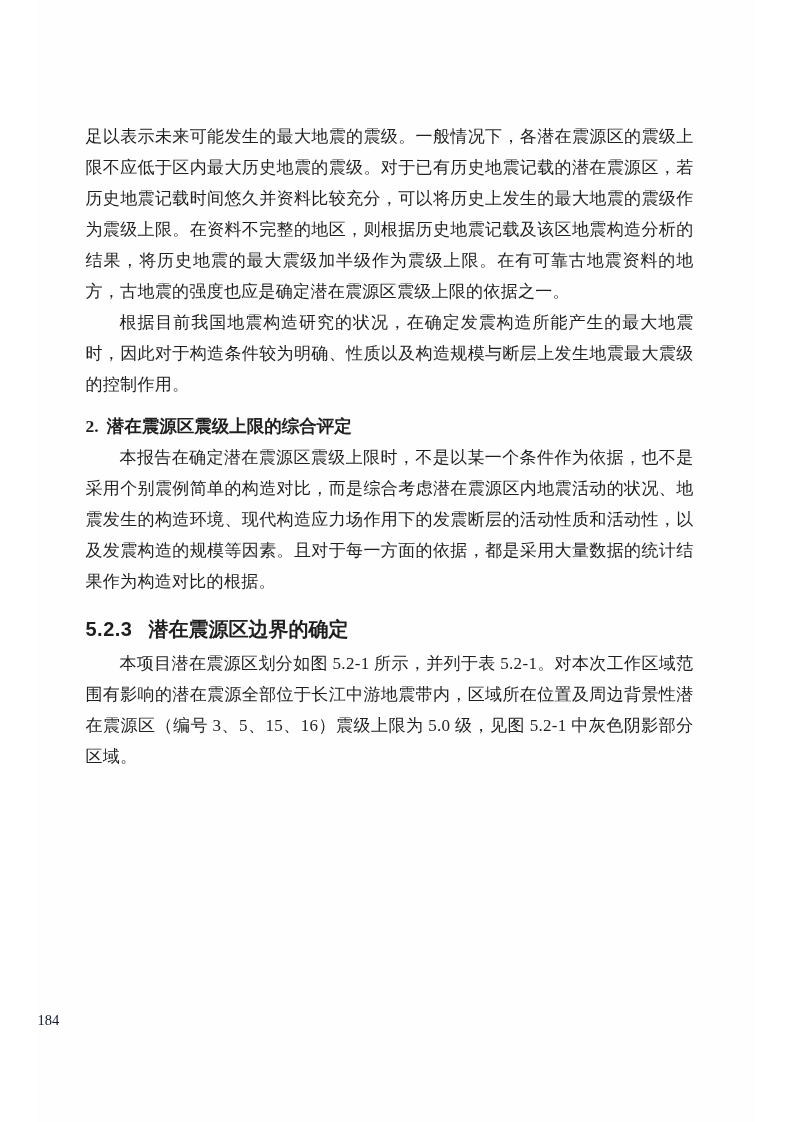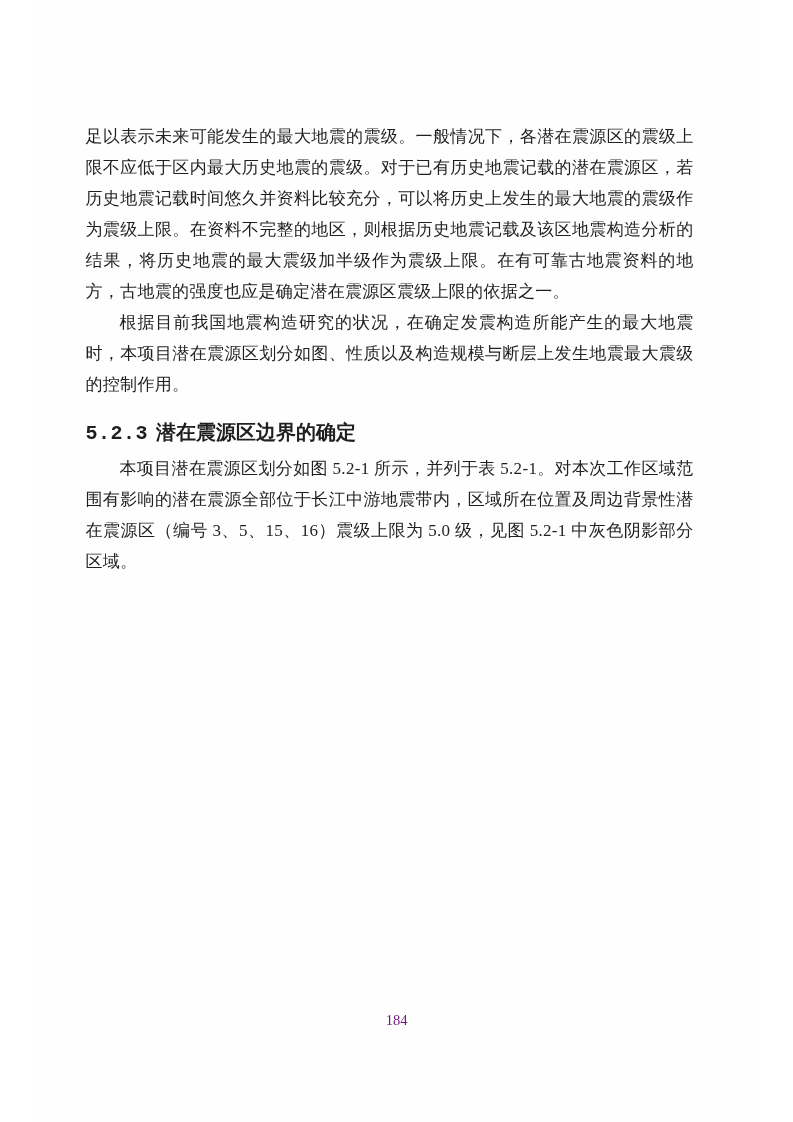--- a/index.html
+++ b/index.html
@@ -55,55 +55,59 @@
 
   
   .section-heading {
     margin: 15px 0 2px 0;
     font-size: 20px;
     line-height: 34px;
     font-weight: bold;
     text-align: left;
   }
   .section-heading .num {
-    font-family: Liberation Mono, monospace;
+    font-family: Liberation Sans, sans-serif;
     font-weight: 600;
-    margin-right: 8px;
+    margin-right: 16px;
     letter-spacing: 0.5px;
   }
   .section-heading .ttl {
     font-family: Liberation Serif, serif;
   }
 
   
   .page-number {
     position: absolute;
     left: 0;
     right: 0;
     bottom: 95px;
-    text-align: center;
+    text-align: left;
     font-size: 14.5px;
     line-height: 14.5px;
-    color: #701a75;
+    color: #0f172a;
     font-family: "Liberation Serif", "DejaVu Serif", serif;
   }
 </style>
 </head>
 <body>
 
 <div class="page">
 
   <main class="content">
 
     <p class="para">足以表示未来可能发生的最大地震的震级。一般情况下，各潜在震源区的震级上限不应低于区内最大历史地震的震级。对于已有历史地震记载的潜在震源区，若历史地震记载时间悠久并资料比较充分，可以将历史上发生的最大地震的震级作为震级上限。在资料不完整的地区，则根据历史地震记载及该区地震构造分析的结果，将历史地震的最大震级加半级作为震级上限。在有可靠古地震资料的地方，古地震的强度也应是确定潜在震源区震级上限的依据之一。</p>
 
 
-    <p class="para indent">根据目前我国地震构造研究的状况，在确定发震构造所能产生的最大地震时，本项目潜在震源区划分如图、性质以及构造规模与断层上发生地震最大震级的控制作用。</p>
+    <p class="para indent">根据目前我国地震构造研究的状况，在确定发震构造所能产生的最大地震时，因此对于构造条件较为明确、性质以及构造规模与断层上发生地震最大震级的控制作用。</p>
 
+    <h3 class="sub-heading">
+      <span class="num">2.</span><span class="ttl">潜在震源区震级上限的综合评定</span>
+    </h3>
 
+    <p class="para indent">本报告在确定潜在震源区震级上限时，不是以某一个条件作为依据，也不是采用个别震例简单的构造对比，而是综合考虑潜在震源区内地震活动的状况、地震发生的构造环境、现代构造应力场作用下的发震断层的活动性质和活动性，以及发震构造的规模等因素。且对于每一方面的依据，都是采用大量数据的统计结果作为构造对比的根据。</p>
 
     <h2 class="section-heading">
       <span class="num">5.2.3</span><span class="ttl">潜在震源区边界的确定</span>
     </h2>
 
 
 
     <p class="para indent">本项目潜在震源区划分如图 5.2-1 所示，并列于表 5.2-1。对本次工作区域范围有影响的潜在震源全部位于长江中游地震带内，区域所在位置及周边背景性潜在震源区（编号 3、5、15、16）震级上限为 5.0 级，见图 5.2-1 中灰色阴影部分区域。</p>
 
   </main>

